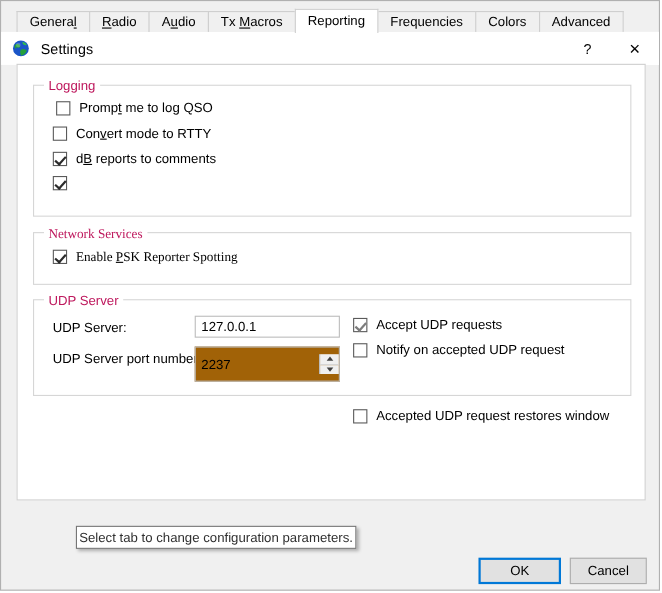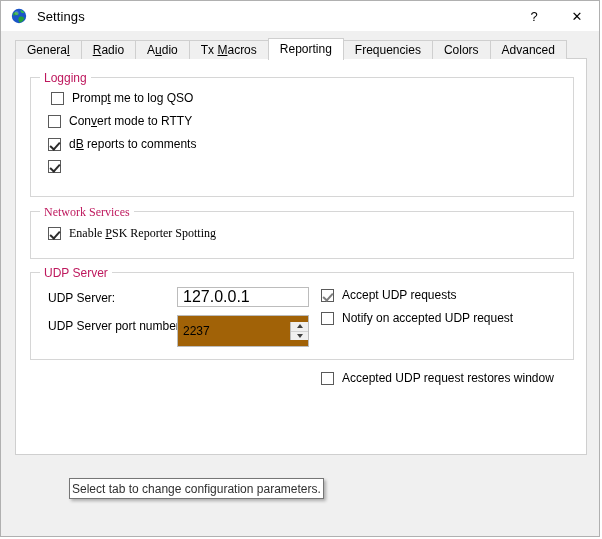--- a/index.html
+++ b/index.html
@@ -168,21 +168,21 @@
     color: #000;
     white-space: nowrap;
   }
   .textinput {
     position: absolute;
     border: 1px solid #bcbcbc;
     background: #ffffff;
     box-sizing: border-box;
     height: 20px;
     font-family: "Liberation Sans", sans-serif;
-    font-size: 16px;
+    font-size: 12px;
     color: #000;
     padding: 0 0 0 5px;
     line-height: 18px;
     display: flex;
     align-items: center;
   }
   .spinbox {
     position: absolute;
     border: 1px solid #bcbcbc;
     background: #a16207;
@@ -274,47 +274,47 @@
   #btn-cancel {
     left: 517px;
     top: 8px;
     width: 70px;
   }
 </style>
 </head>
 <body>
 
 <div id="window">
+
+  <div id="tabs-row">
+      <div class="tab"><span>Genera<span class="mn">l</span></span></div>
+      <div class="tab"><span><span class="mn">R</span>adio</span></div>
+      <div class="tab"><span>A<span class="mn">u</span>dio</span></div>
+      <div class="tab"><span>Tx <span class="mn">M</span>acros</span></div>
+      <div class="tab active"><span>Reportin<span class="mn">g</span></span></div>
+      <div class="tab"><span>Frequencies</span></div>
+      <div class="tab"><span>Colors</span></div>
+      <div class="tab"><span>Advanced</span></div>
+    </div>
 
   <div id="titlebar">
     <svg id="app-icon" viewBox="0 0 16 16">
       <circle cx="8" cy="8" r="7.2" fill="#1a55c8"></circle>
       <path d="M2.2 5.2 C4.2 3.4 6.2 3.9 7.2 5.4 C8.1 6.8 6.6 7.6 5.4 7.2 C4.1 6.8 3.0 7.4 2.6 8.6 Z" fill="#23a03a"></path>
       <path d="M8.2 9.0 C10.0 8.0 12.3 8.6 13.4 10.2 C12.6 12.6 10.6 14.2 8.4 14.6 C7.2 13.0 6.9 10.4 8.2 9.0 Z" fill="#23a03a"></path>
       <path d="M9.4 2.0 C11.2 2.4 12.6 3.4 13.4 4.8 C12.2 5.4 10.6 5.0 9.8 4.0 Z" fill="#2fbf4a"></path>
       <circle cx="5.6" cy="5.0" r="2.1" fill="#ffffff" opacity="0.22"></circle>
     </svg>
     <div id="title-text">Settings</div>
     <div id="title-buttons">
       <div class="tbtn help">?</div>
       <div class="tbtn close">✕</div>
     </div>
   </div>
 
-  <div id="tabs-row">
-      <div class="tab"><span>Genera<span class="mn">l</span></span></div>
-      <div class="tab"><span><span class="mn">R</span>adio</span></div>
-      <div class="tab"><span>A<span class="mn">u</span>dio</span></div>
-      <div class="tab"><span>Tx <span class="mn">M</span>acros</span></div>
-      <div class="tab active"><span>Reportin<span class="mn">g</span></span></div>
-      <div class="tab"><span>Frequencies</span></div>
-      <div class="tab"><span>Colors</span></div>
-      <div class="tab"><span>Advanced</span></div>
-    </div>
-
   <div id="tab-panel">
 
     <div class="group" id="group-logging">
       <div class="legend">Logging</div>
       <div id="logging-checkboxes">
           <div class="cbrow" style="left: 20px; top: 13px;">
             <span class="cb"></span>
             <span class="cblabel">Promp<span class="mn">t</span> me to log QSO</span>
           </div>
           <div class="cbrow" style="left: 17px; top: 36px;">
@@ -373,14 +373,18 @@
             <span class="cb"></span>
             <span class="cblabel">Accepted UDP request restores window</span>
           </div>
         </div>
     </div>
 
   </div>
 
   <div id="tooltip">Select tab to change configuration parameters.</div>
 
+  <div id="footer">
+    <div class="btn" id="btn-ok">OK</div>
+    <div class="btn" id="btn-cancel">Cancel</div>
+  </div>
 
 </div>
 
 </body></html>

